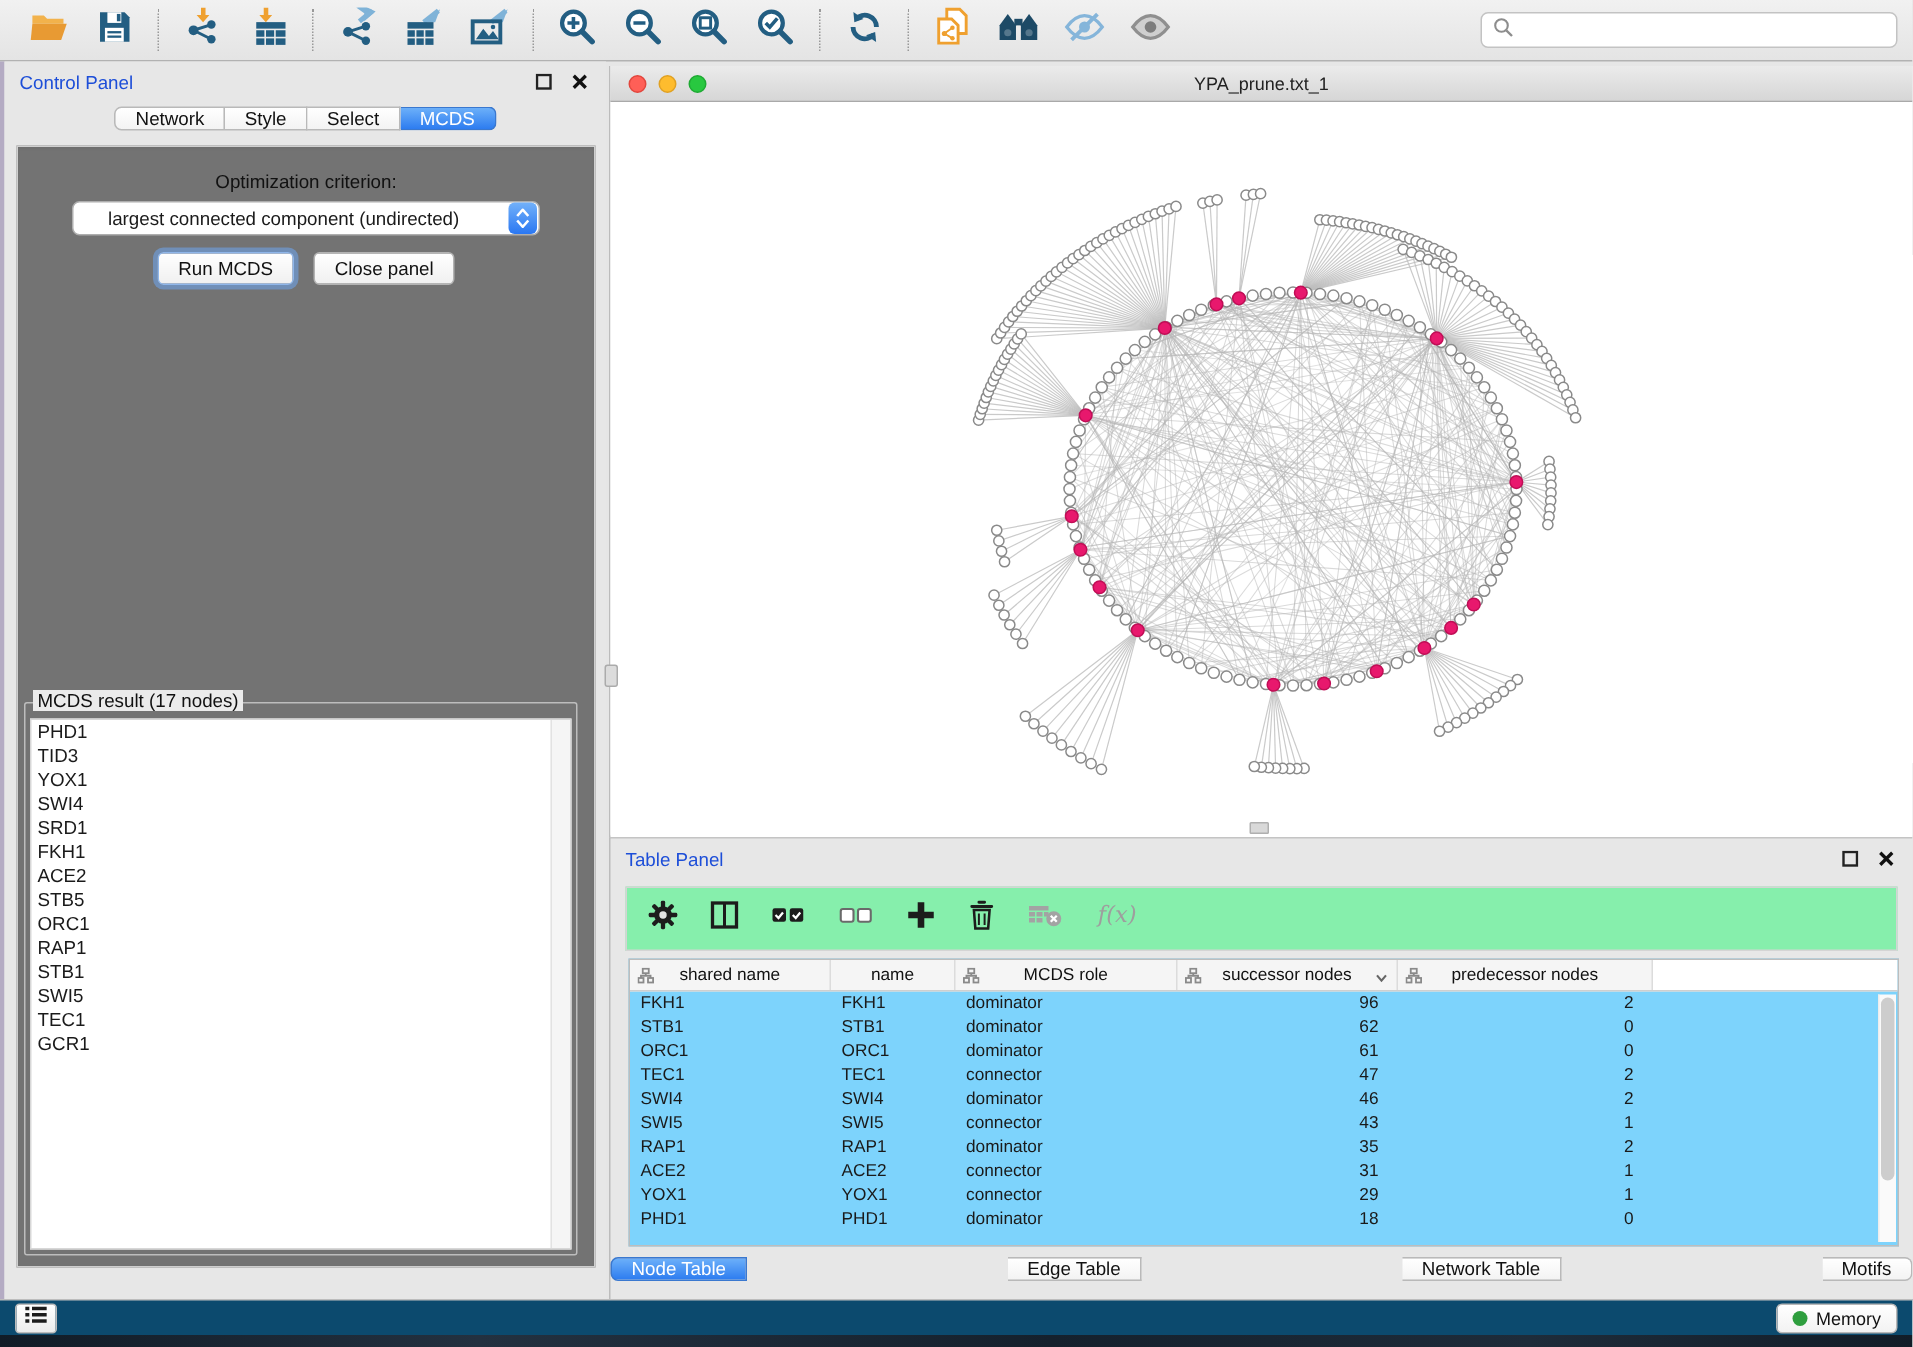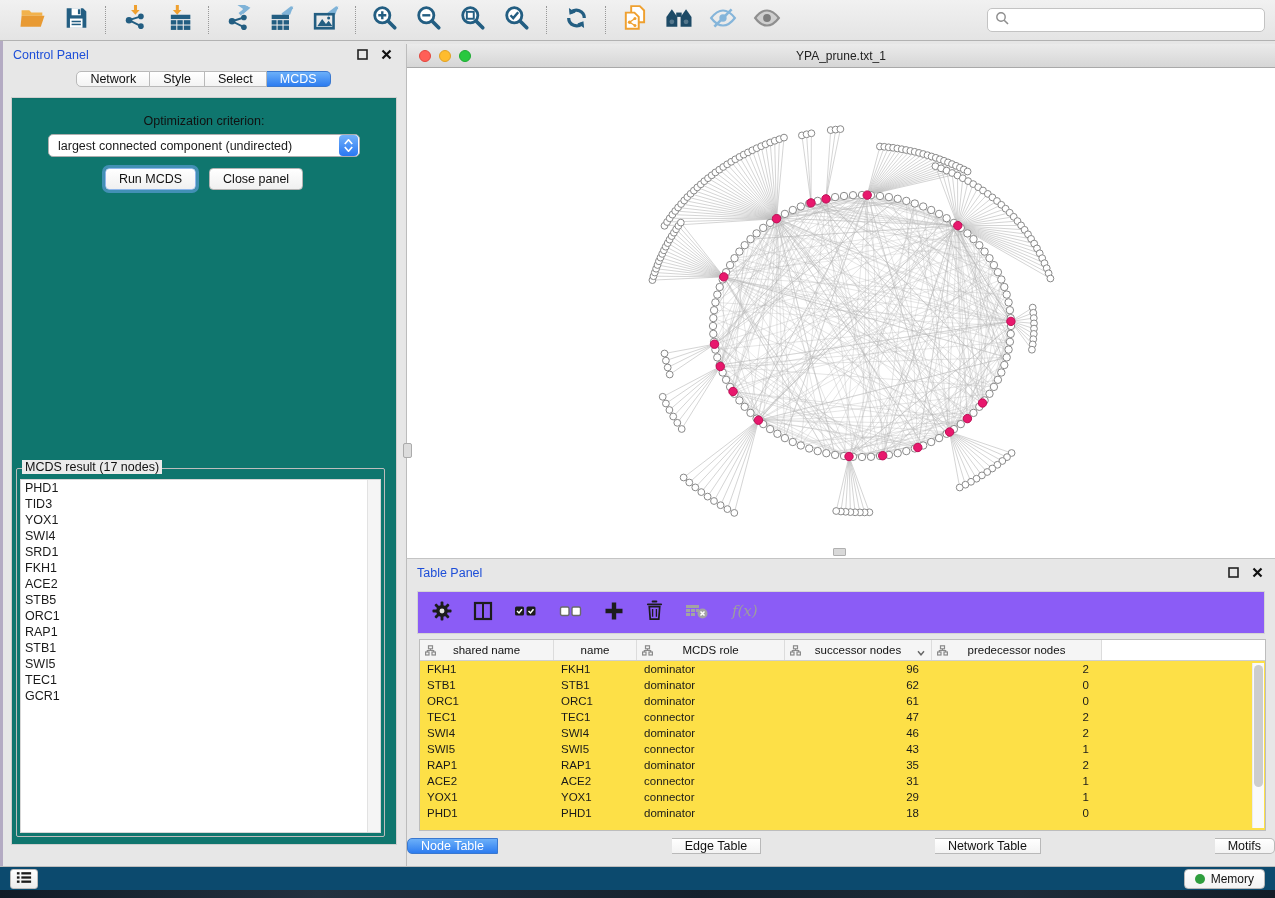--- a/index.html
+++ b/index.html
@@ -27,25 +27,25 @@
   .panel-title { font-size:12.5px; color:#1d4ed8; }
   .panel-header .spacer { flex:1; }
   .wicon { width:16px; height:16px; display:flex; align-items:center; justify-content:center; margin-left:8px; }
   .seg-tabs { display:flex; justify-content:center; margin-top:3px; }
   .seg-tab { font-size:12.5px; padding:0 13px; background:linear-gradient(#fff,#f3f3f3);
     border:1px solid #b9b9b9; border-left:none; color:#111; }
   .seg-tab:first-child { border-left:1px solid #b9b9b9; border-radius:5px 0 0 5px; }
   .seg-tab:last-child { border-radius:0 5px 5px 0; }
   .seg-tab.active { background:linear-gradient(#6cb0f9,#2d7cf0); color:#fff; border-color:#3a78cf; }
   .cp-body { position:absolute; left:8px; right:7px; top:56px; bottom:21px;
-    background:#0f766e; border:1px solid #cfcfcf; box-shadow:inset 0 1px 2px rgba(0,0,0,.06); }
+    background:#737373; border:1px solid #cfcfcf; box-shadow:inset 0 1px 2px rgba(0,0,0,.06); }
   .opt-label { position:absolute; top:16px; width:100%; text-align:center; font-size:12.5px; color:#111; }
   .criterion { position:absolute; top:36px; left:36px; right:36px; height:23px; background:#fff;
     border:1px solid #aeaeae; border-radius:5px; display:flex; align-items:center; }
-  .criterion-text { flex:1; font-size:12.5px; padding-left:9px; white-space:nowrap; overflow:hidden; }
+  .criterion-text { flex:1; font-size:12.5px; padding-left:23px; white-space:nowrap; overflow:hidden; }
   .criterion-stepper { width:19px; height:21px; margin-right:1px; border-radius:4px;
     background:linear-gradient(#72b1fa,#2a77f2); display:flex; flex-direction:column; align-items:center; justify-content:center; gap:1px; }
   .btn-row { position:absolute; top:70px; width:100%; display:flex; justify-content:center; gap:13px; }
   .btn { height:22px; padding:0 13px; font-size:12.5px; background:linear-gradient(#fff,#f0f0f0);
     border:1px solid #b3b3b3; border-radius:4px; color:#111; font-family:"Liberation Sans",sans-serif; }
   .btn.focused { border-color:#8fb6ea; box-shadow:0 0 0 3px rgba(110,165,240,.55); }
   .result-group { position:absolute; left:4px; right:11px; top:370px; bottom:7px;
     border:1px solid #bdbdbd; border-radius:2px; }
   .result-legend { position:absolute; top:-9px; left:5px; background:#ebebeb; padding:0 3px; font-size:12.5px; color:#111; }
   .result-list { position:absolute; left:3px; right:3px; top:10px; bottom:3px; background:#fff;
@@ -66,23 +66,23 @@
   .net-canvas { position:relative; width:100%; height:489px; background:#fff; overflow:hidden; }
   .v-divider-handle { position:absolute; left:-4px; top:399px; width:9px; height:15px;
     background:#dcdcdc; border:1px solid #ababab; border-radius:2px; z-index:5; }
   .h-divider-handle { position:absolute; left:426px; bottom:1px; width:13px; height:8px;
     background:#d9d9d9; border:1px solid #b0b0b0; border-radius:1px; z-index:5; }
 
   
   .table-panel { position:absolute; left:406px; top:558px; width:869px; height:308px; background:#e7e7e7;
     border-left:1px solid #bcbcbc; border-top:1px solid #c4c4c4; }
   .tp-toolbar { position:absolute; left:10px; right:10px; top:32px; height:43px;
-    background:#8b5cf6; border:1px solid #d4d4d4; display:flex; align-items:center; padding:0 14px; gap:21px; }
+    background:#86efac; border:1px solid #d4d4d4; display:flex; align-items:center; padding:0 14px; gap:21px; }
   .tp-ibtn { display:flex; align-items:center; justify-content:center; }
-  .tp-table { position:absolute; left:12px; right:9px; top:80px; height:192px; background:#fde047; border:1px solid #bdbdbd; overflow:hidden; }
+  .tp-table { position:absolute; left:12px; right:9px; top:80px; height:192px; background:#7dd3fc; border:1px solid #bdbdbd; overflow:hidden; }
   .thead { display:flex; height:21px; border-bottom:1px solid #cfcfcf; background:#f5f5f5; }
   .th { position:relative; display:flex; align-items:center; justify-content:center; gap:4px;
     font-size:11.5px; color:#111; border-right:1px solid #dcdcdc; }
   .th .h-icon { position:absolute; left:5px; top:5px; }
   .th .caret { position:absolute; right:6px; top:6px; }
   .th-fill { flex:1; background:#fff; border-right:none; }
   .trow { display:flex; height:16px; align-items:center; }
   .td { font-size:11.5px; overflow:hidden; white-space:nowrap; }
   .td.l { text-align:left; padding-left:7px; }
   .td.r { text-align:right; padding-right:13px; }

